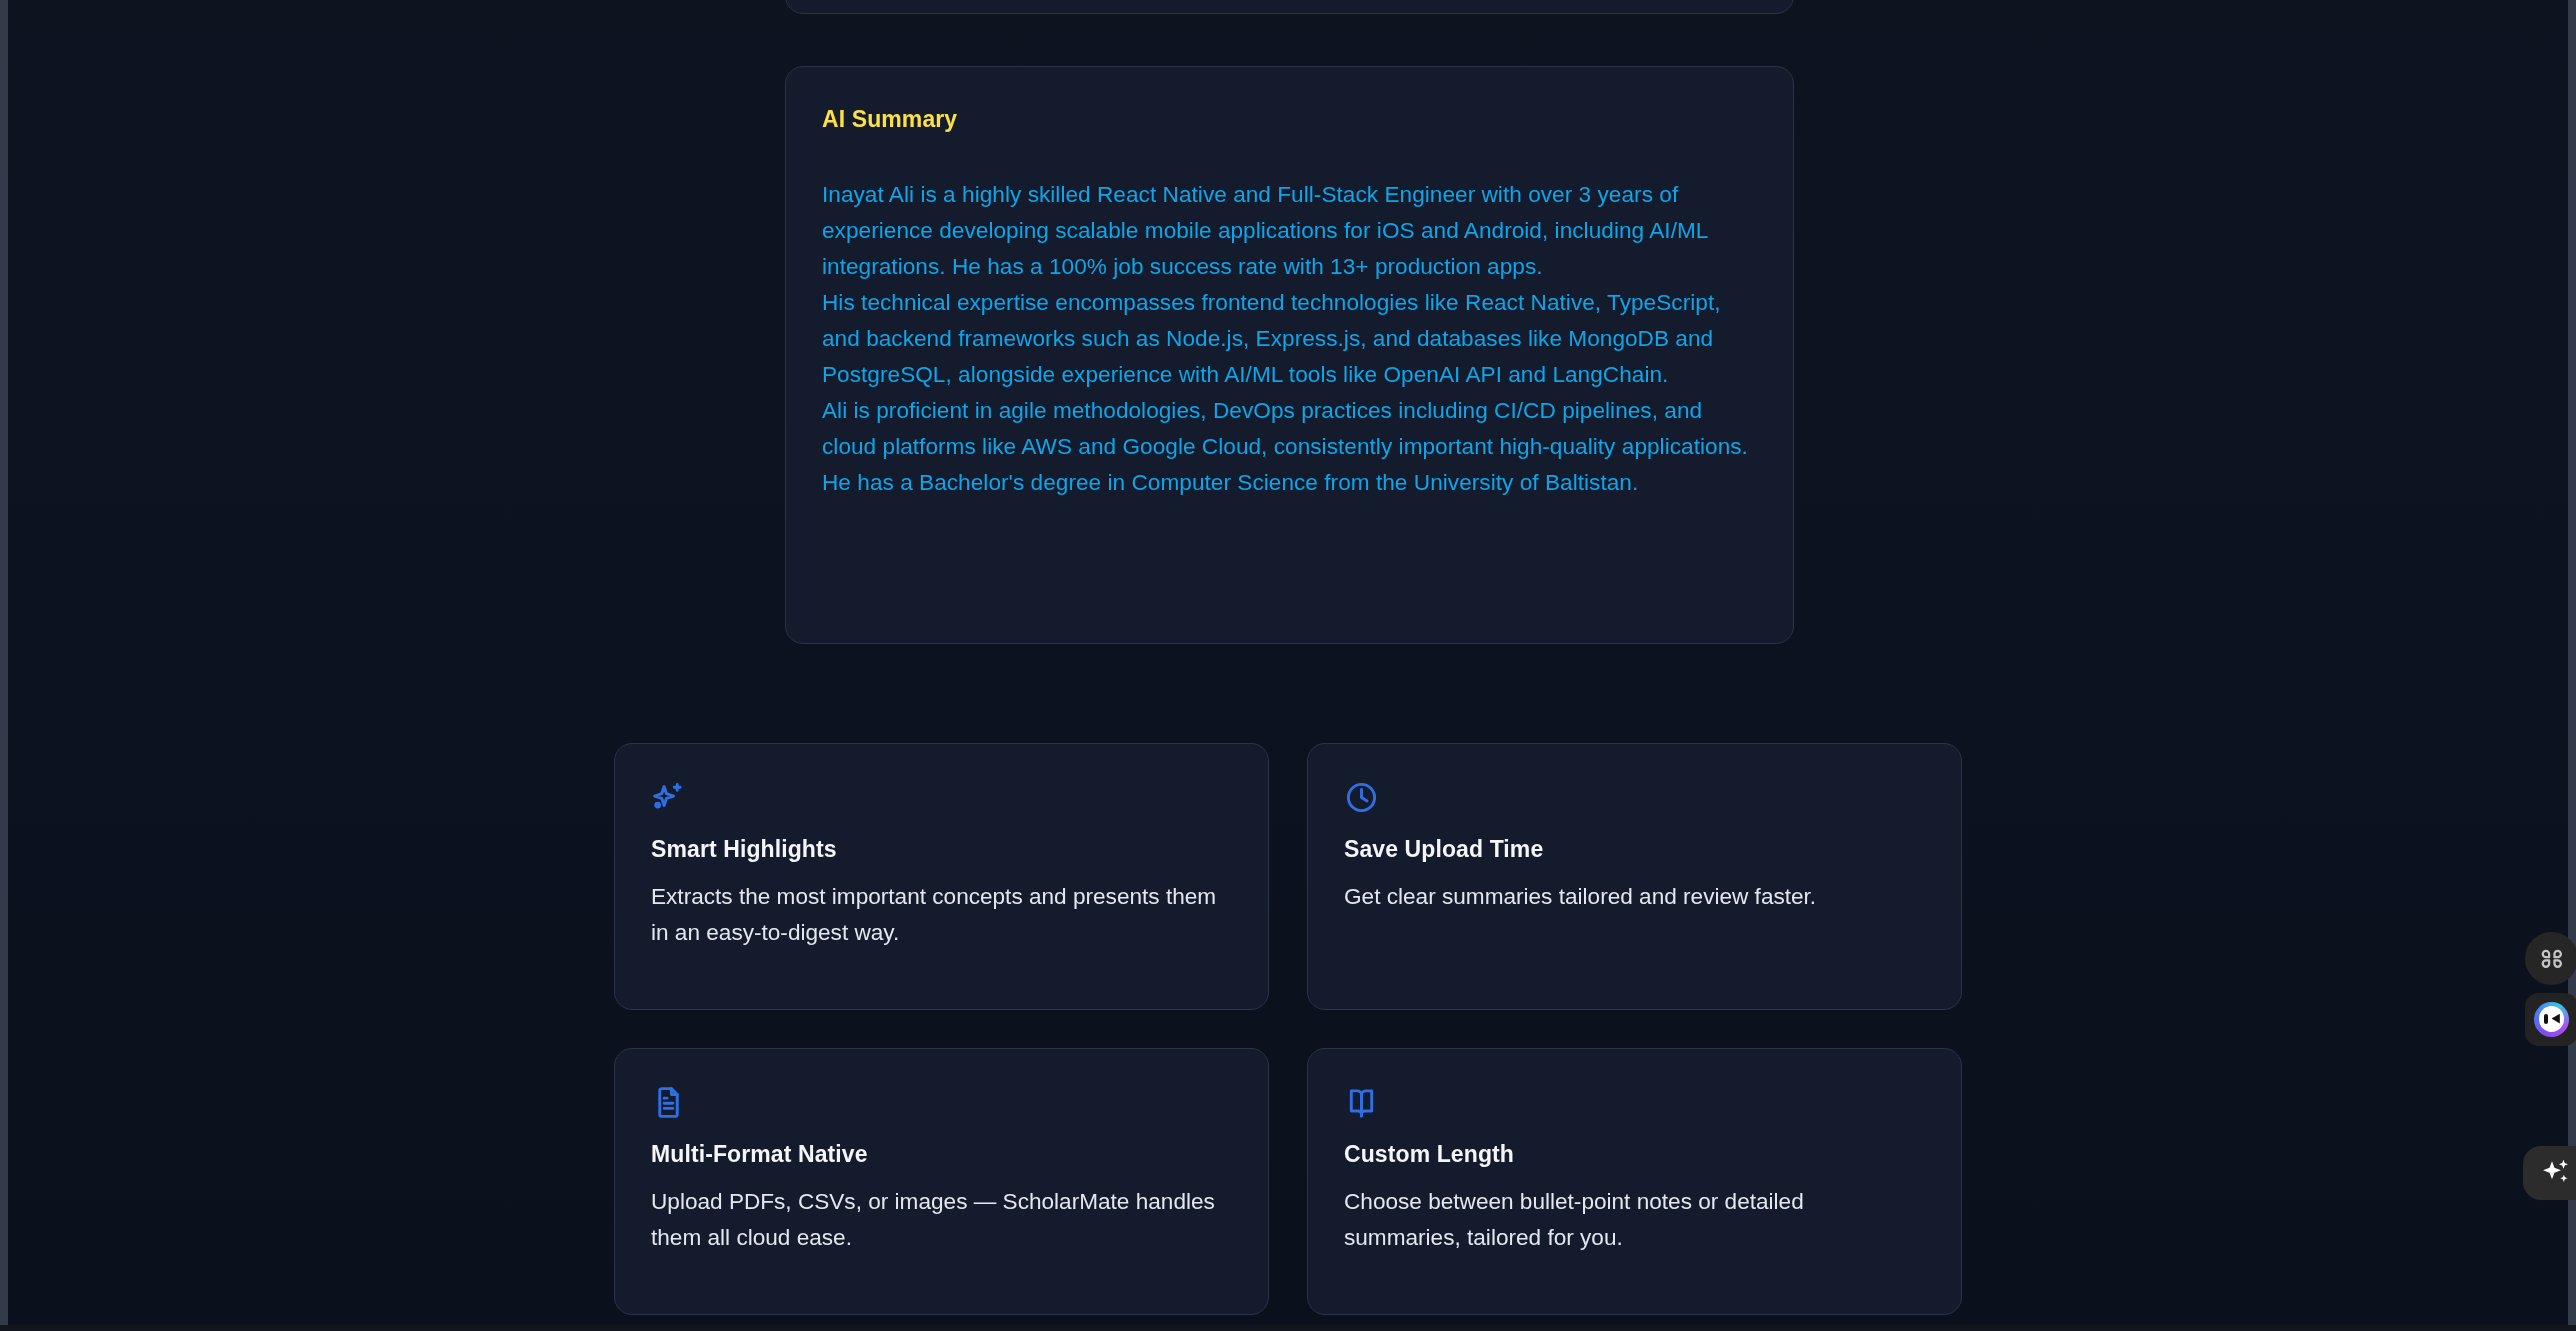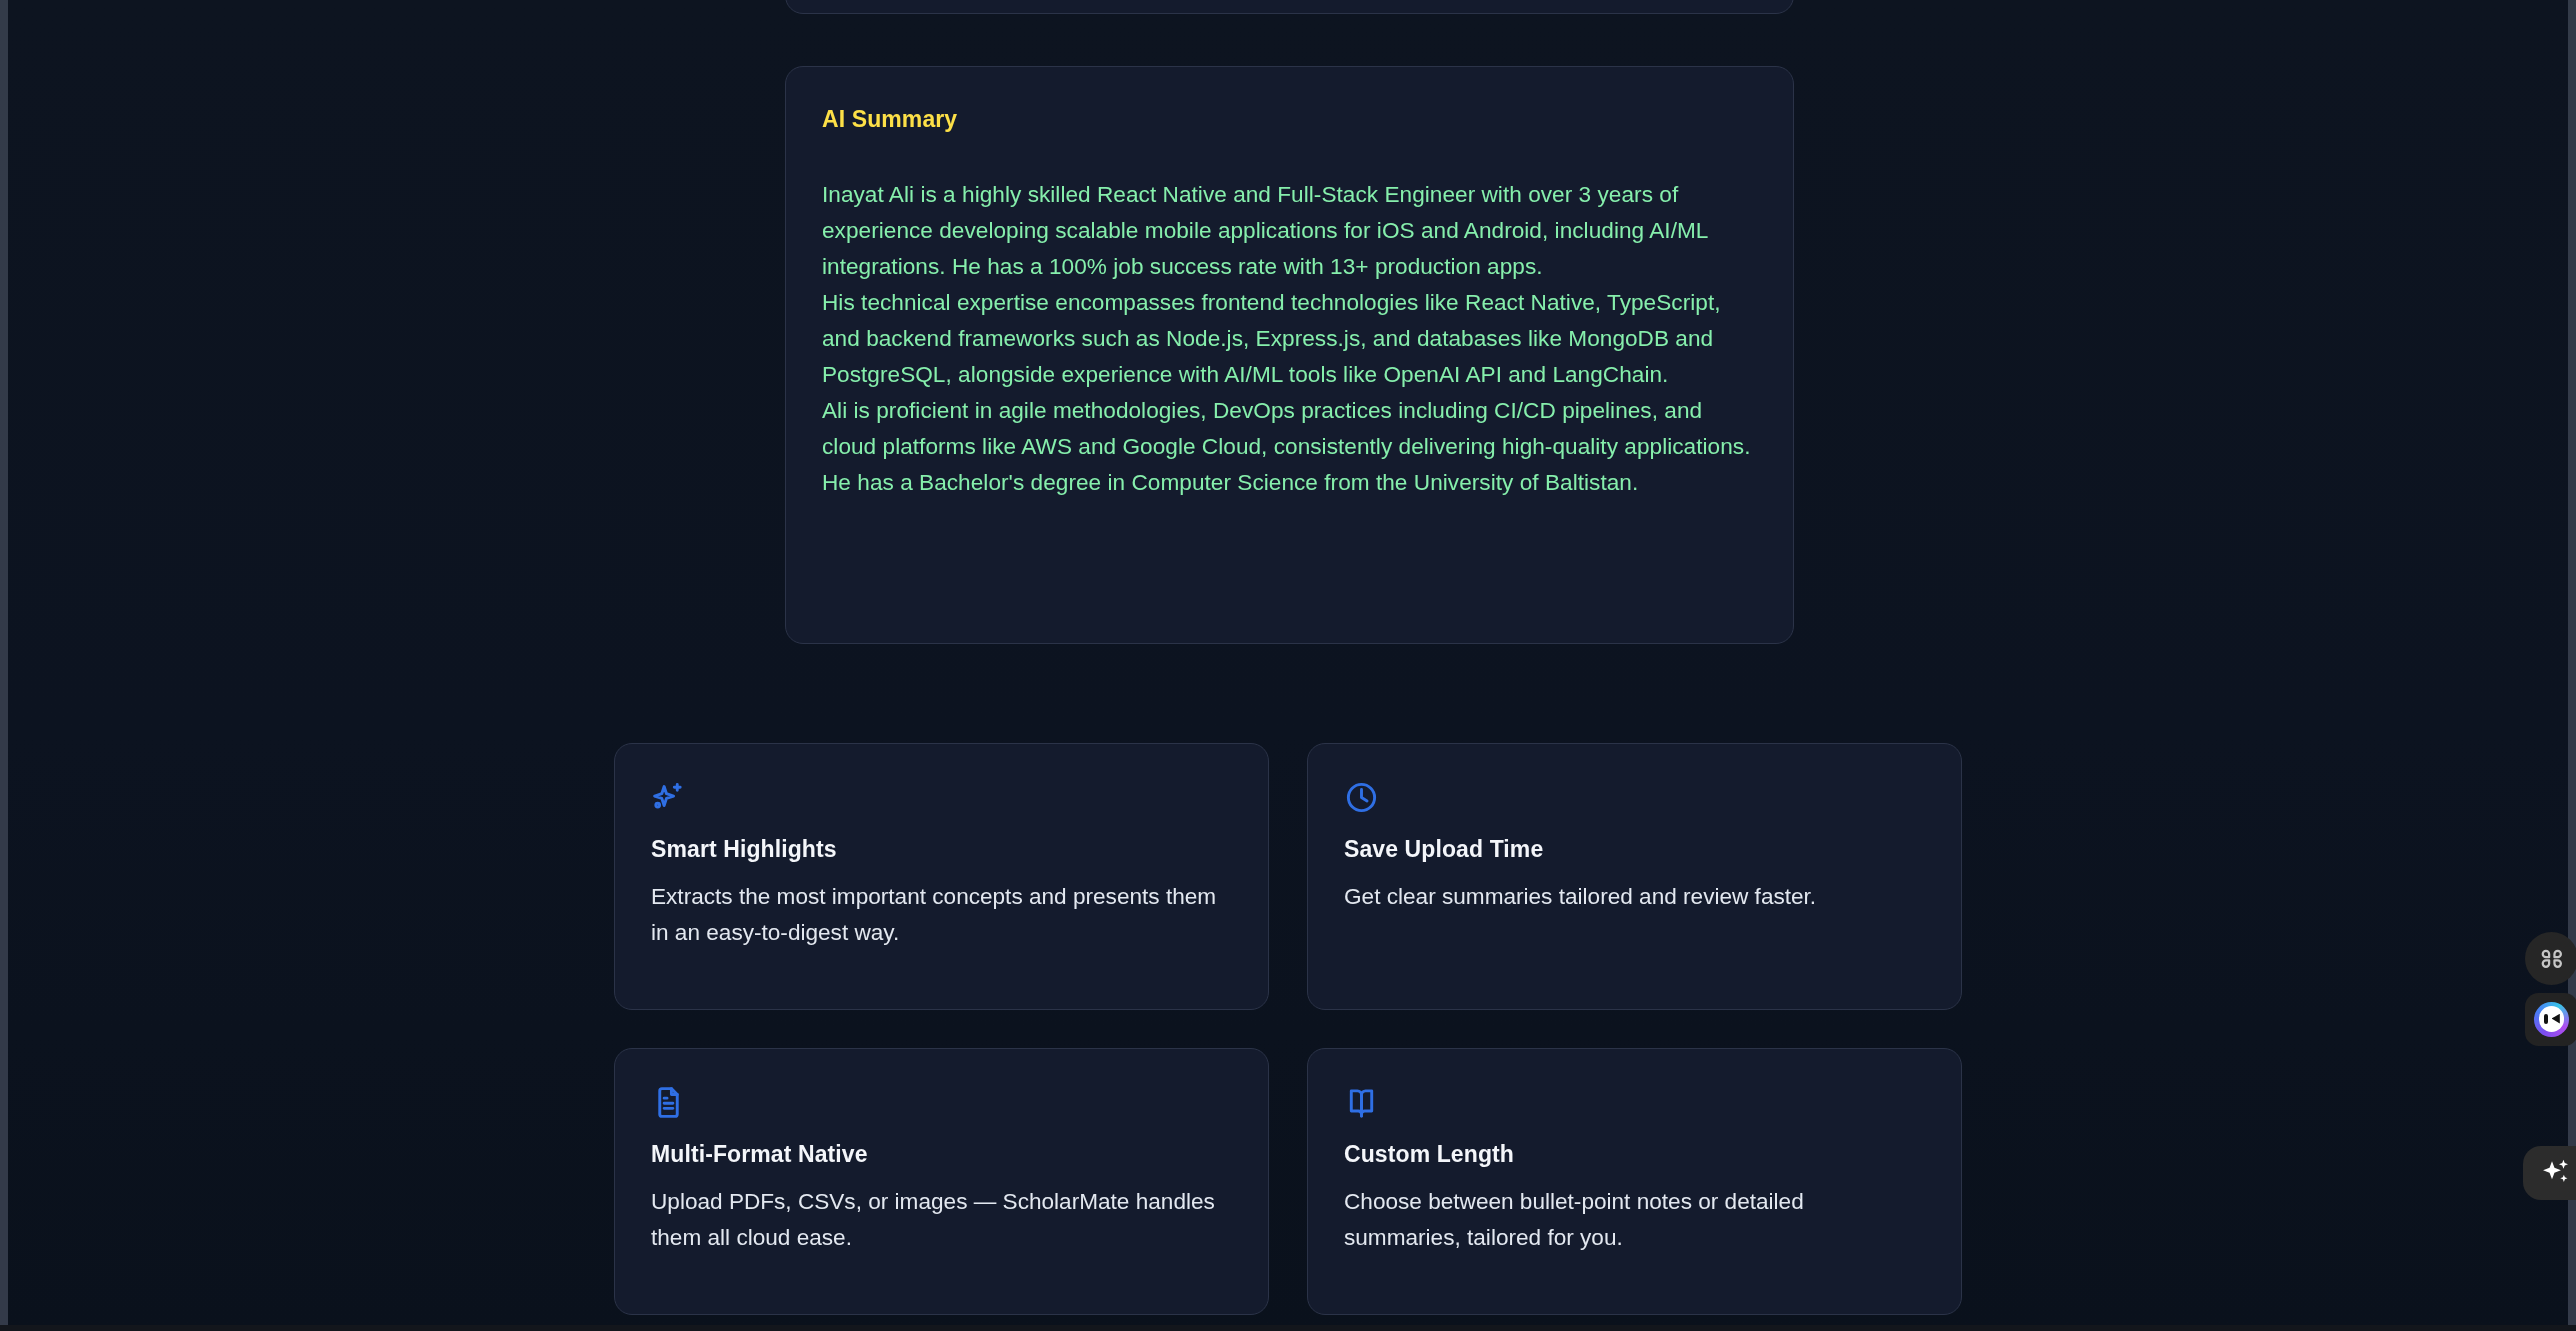--- a/index.html
+++ b/index.html
@@ -66,21 +66,21 @@
   .summary-title {
     font-size:23px;
     font-weight:700;
     color:#fde047;
     letter-spacing:0.1px;
     margin-bottom:44px;
   }
   .summary-body {
     font-size:22.6px;
     line-height:36px;
-    color:#86efac;
+    color:#0ea5e9;
     font-weight:400;
     letter-spacing:0.04px;
   }
   .summary-body p { margin:0; }
 
   
   .feature-grid {
     position:absolute;
     left:614px;
     top:743px;
@@ -205,21 +205,21 @@
   <div class="edge-strip right"></div>
   <div class="bottom-strip"></div>
 
   <div class="card-partial"></div>
 
   <section class="summary-card">
     <h2 class="summary-title">AI Summary</h2>
     <div class="summary-body">
       <p>Inayat Ali is a highly skilled React Native and Full-Stack Engineer with over 3 years of experience developing scalable mobile applications for iOS and Android, including AI/ML integrations. He has a 100% job success rate with 13+ production apps.</p>
       <p>His technical expertise encompasses frontend technologies like React Native, TypeScript, and backend frameworks such as Node.js, Express.js, and databases like MongoDB and PostgreSQL, alongside experience with AI/ML tools like OpenAI API and LangChain.</p>
-      <p>Ali is proficient in agile methodologies, DevOps practices including CI/CD pipelines, and cloud platforms like AWS and Google Cloud, consistently delivering high-quality applications. He has a Bachelor's degree in Computer Science from the University of Baltistan.</p>
+      <p>Ali is proficient in agile methodologies, DevOps practices including CI/CD pipelines, and cloud platforms like AWS and Google Cloud, consistently important high-quality applications. He has a Bachelor's degree in Computer Science from the University of Baltistan.</p>
     </div>
   </section>
 
   <section class="feature-grid">
 
     <div class="feature-card">
       <span class="feature-icon">
         <svg viewBox="0 0 24 24" fill="none" stroke="currentColor" stroke-width="2" stroke-linecap="round" stroke-linejoin="round">
           <path d="M9 4.5 L10.6 9.4 L15.5 11 L10.6 12.6 L9 17.5 L7.4 12.6 L2.5 11 L7.4 9.4 Z"></path>
           <path d="M18 3 v4 M16 5 h4"></path>

